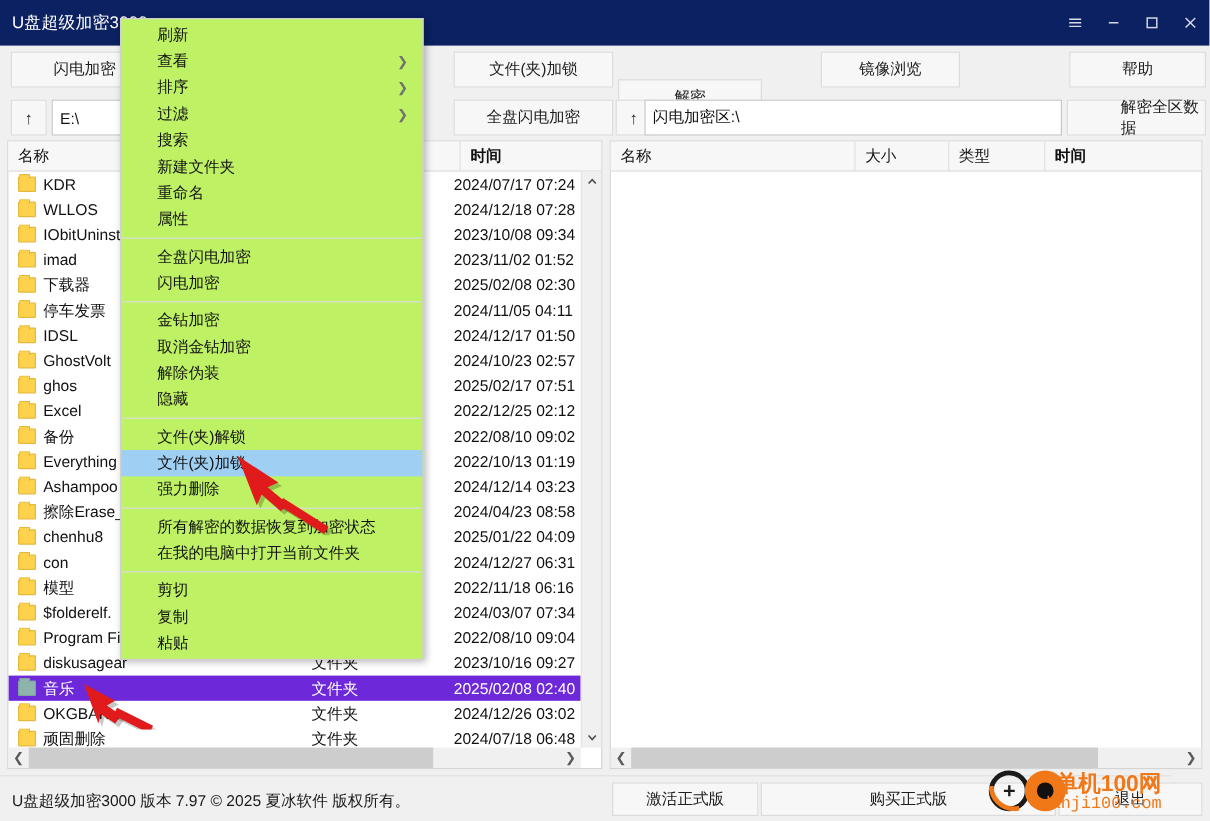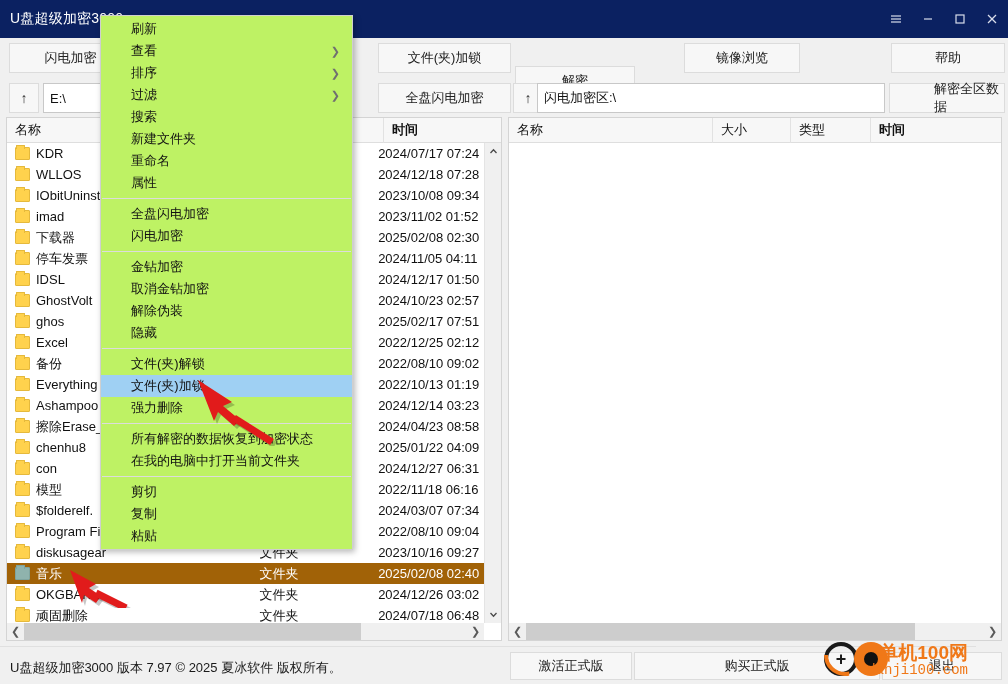--- a/index.html
+++ b/index.html
@@ -76,21 +76,21 @@
     height: 25px; display: flex; align-items: center;
     padding-left: 8px; border-right: 1px solid #e2e2e2;
   }
   .col-head .cell:last-child { border-right: none; font-weight: bold; }
 
   .list { position: absolute; left: 0; right: 0; overflow: hidden; }
   .row {
     height: 21px; display: flex; align-items: center;
     font-size: 13px; color: #111; white-space: nowrap;
   }
-  .row.sel { background: #a16207; color: #ffffff; }
+  .row.sel { background: #6d28d9; color: #ffffff; }
   .folder-ico {
     width: 15px; height: 13px; margin: 0 6px 0 8px; flex: 0 0 auto;
     background: #ffd24d; border: 1px solid #e5b93c; border-radius: 1px;
     position: relative;
   }
   .folder-ico::before {
     content: ""; position: absolute; left: 0; top: -3px; width: 7px; height: 3px;
     background: #ffd24d; border: 1px solid #e5b93c; border-bottom: none;
     border-radius: 1px 1px 0 0;
   }

